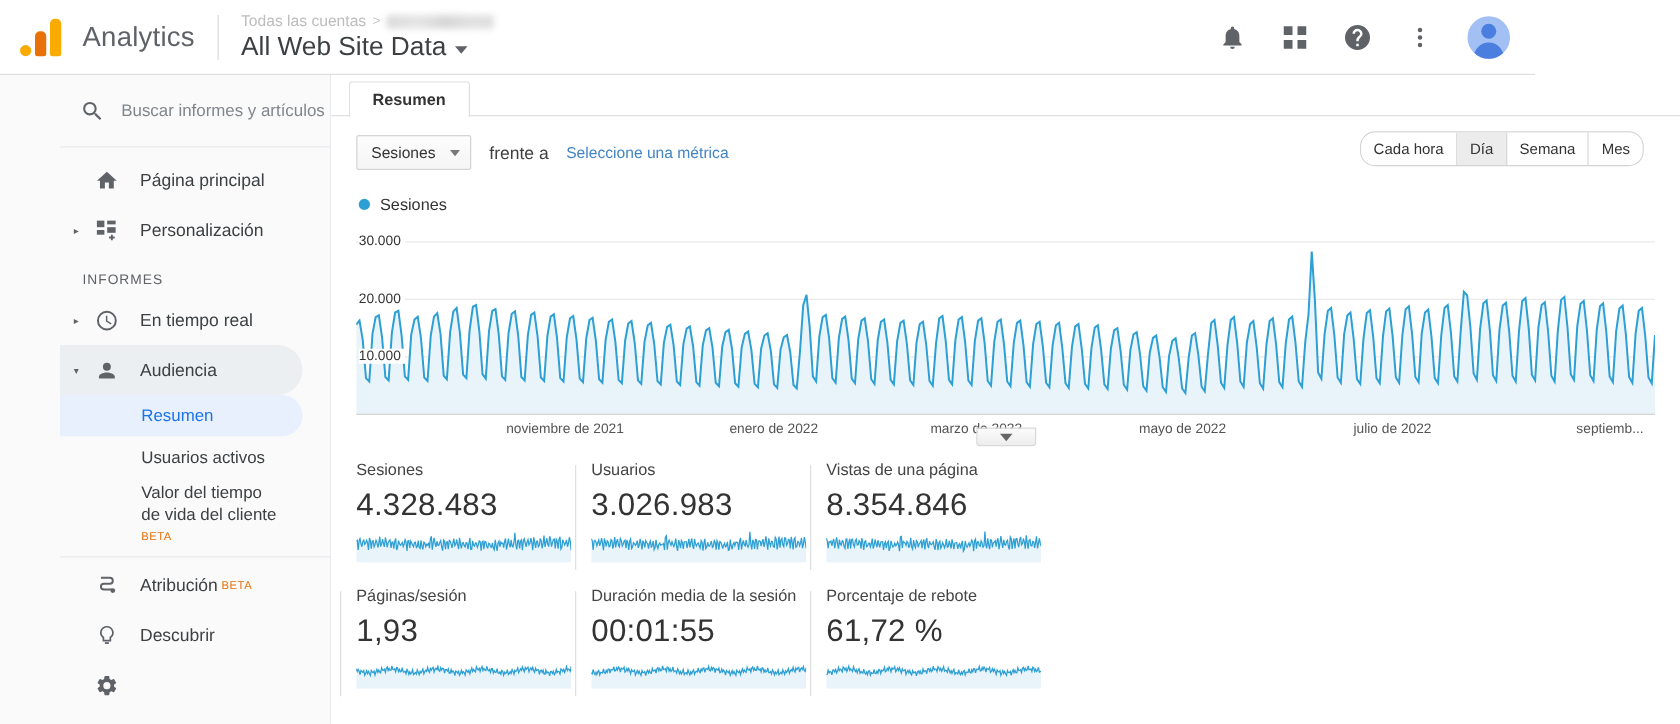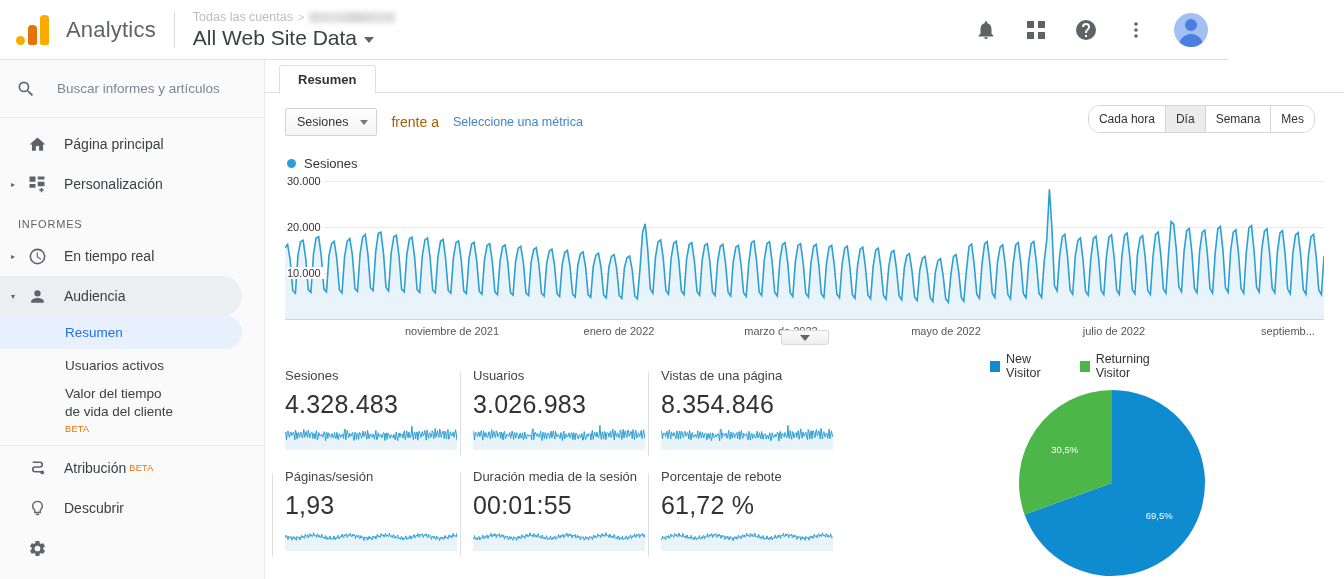--- a/index.html
+++ b/index.html
@@ -64,20 +64,21 @@
   .avatar::after { content:''; position:absolute; top:21px; left:5px; width:24px; height:17px;
                    border-radius:12px 12px 0 0; background:#4a7fe0; }
 
   
   .sidebar {
     position: absolute; top: 60px; left: 0;
     width: 265px; height: 519px;
     background: #fafafa;
     border-right: 1px solid #e8eaed;
     overflow: hidden;
+    padding-left: 48px;
   }
   .search-row {
     height: 58px; display: flex; align-items: center;
     border-bottom: 1px solid #e8eaed; padding-left: 16px;
   }
   .search-row .mag { width: 28px; color: #5f6368; display:flex; }
   .search-input {
     border: none; outline: none; background: transparent;
     font-size: 13.5px; color: #5f6368;
     font-family: "Liberation Sans", sans-serif;
@@ -138,40 +139,40 @@
 
   .ctrlbar { height: 58px; display: flex; align-items: center; padding: 0 20px; position: relative; }
   .metric-select {
     height: 28px; min-width: 74px; border: 1px solid #d4d4d4; border-radius: 2px;
     background: linear-gradient(#fdfdfd,#f5f5f5);
     display: flex; align-items: center; justify-content: space-between;
     padding: 0 8px 0 11px; font-size: 12.5px; color: #333; cursor: pointer; gap: 12px;
   }
   .sel-caret { width:0;height:0;border-left:4px solid transparent;border-right:4px solid transparent;
                border-top:5px solid #777; }
-  .vs-text { font-size: 14px; color: #a16207; margin-left: 14px; }
+  .vs-text { font-size: 14px; color: #404040; margin-left: 14px; }
   .metric-link { font-size: 12.5px; color: #4285c4; margin-left: 14px; cursor: pointer; }
   .gran {
     position: absolute; right: 29px; top: 12px;
     display: flex; border: 1px solid #d4d4d4; border-radius: 12px; overflow: hidden;
   }
   .gran-btn {
     height: 26px; padding: 0 10px; display: flex; align-items: center;
     font-size: 12px; color: #333; background: #fff; cursor: pointer;
     border-right: 1px solid #d4d4d4;
   }
   .gran-btn:last-child { border-right: none; }
   .gran-btn.on { background: #ececec; }
 
   
   .chart-wrap { position: relative; padding: 0 20px; }
   .chart-legend { display: flex; align-items: center; gap: 8px; font-size: 13px; color: #333;
                   padding-left: 2px; height: 24px; }
   .legend-dot { width: 9px; height: 9px; border-radius: 50%; background: #2c9fd4; }
-  .plot { position: relative; height: 138px; margin-top: 6px; }
+  .plot { position: relative; height: 138px; margin-top: 18px; }
   .ylab {
     position: absolute; left: 2px; font-size: 11px; color: #333; background:#fff;
     padding-right: 3px; z-index: 3; transform: translateY(-50%);
   }
   .gridline { position: absolute; left: 0; right: 0; height: 1px; background: #eaeaea; }
   .xaxis {
     position: relative; height: 24px; border-top: 1px solid #d6d6d6; margin-top: 0;
   }
   .xlab { position: absolute; font-size: 11px; color: #555; top: 5px; transform: translateX(-50%); }
   .collapse-tab {
@@ -474,32 +475,14 @@
     <div class="card card-row2">
       <div class="card-title">Porcentaje de rebote</div>
       <div class="card-value">61,72 %</div>
       <svg class="spark" viewBox="0 0 172 26" preserveAspectRatio="none">
           <path d="M0 26 L0.0 14.8 L0.8 14.4 L1.5 11.1 L2.3 13.3 L3.0 12.2 L3.8 12.5 L4.5 14.9 L5.3 11.0 L6.0 11.1 L6.8 12.5 L7.5 10.6 L8.3 13.4 L9.0 11.9 L9.8 8.9 L10.5 11.5 L11.3 10.3 L12.0 10.9 L12.8 12.5 L13.5 8.5 L14.3 9.5 L15.0 11.0 L15.8 9.4 L16.5 12.1 L17.3 10.0 L18.0 8.0 L18.8 11.3 L19.5 10.1 L20.3 11.0 L21.0 12.2 L21.8 8.4 L22.5 10.6 L23.3 12.1 L24.0 10.7 L24.8 13.3 L25.5 10.9 L26.3 9.9 L27.0 13.6 L27.8 12.1 L28.5 13.0 L29.3 13.6 L30.0 10.3 L30.8 13.2 L31.5 14.2 L32.3 12.6 L33.0 14.7 L33.8 11.9 L34.6 11.7 L35.3 15.1 L36.1 13.0 L36.8 13.6 L37.6 13.5 L38.3 10.5 L39.1 13.8 L39.8 13.9 L40.6 11.9 L41.3 13.5 L42.1 10.5 L42.8 10.9 L43.6 13.9 L44.3 11.1 L45.1 11.7 L45.8 11.1 L46.6 8.7 L47.3 12.4 L48.1 11.7 L48.8 9.7 L49.6 11.2 L50.3 8.5 L51.1 9.9 L51.8 12.5 L52.6 9.3 L53.3 10.3 L54.1 9.9 L54.8 8.4 L55.6 12.4 L56.3 11.1 L57.1 9.5 L57.8 11.3 L58.6 9.1 L59.3 11.4 L60.1 13.5 L60.8 10.1 L61.6 11.6 L62.3 11.4 L63.1 10.7 L63.8 14.6 L64.6 12.5 L65.3 11.3 L66.1 13.3 L66.8 11.4 L67.6 14.0 L68.3 15.0 L69.1 11.4 L69.9 13.3 L70.6 12.9 L71.4 12.5 L72.1 15.7 L72.9 12.6 L73.6 11.7 L74.4 13.6 L75.1 11.7 L75.9 14.1 L76.6 14.0 L77.4 10.2 L78.1 12.4 L78.9 11.8 L79.6 11.5 L80.4 14.0 L81.1 10.2 L81.9 9.9 L82.6 11.9 L83.4 10.0 L84.1 12.3 L84.9 11.3 L85.6 8.0 L86.4 10.9 L87.1 10.2 L87.9 10.2 L88.6 12.2 L89.4 8.3 L90.1 9.2 L90.9 11.3 L91.6 9.6 L92.4 12.0 L93.1 10.5 L93.9 8.3 L94.6 11.9 L95.4 11.1 L96.1 11.4 L96.9 12.9 L97.6 9.3 L98.4 11.3 L99.1 13.3 L99.9 11.6 L100.6 13.8 L101.4 11.9 L102.1 10.5 L102.9 14.4 L103.7 13.1 L104.4 13.3 L105.2 14.2 L105.9 10.8 L106.7 13.4 L107.4 14.8 L108.2 12.6 L108.9 14.4 L109.7 12.0 L110.4 11.3 L111.2 14.9 L111.9 12.8 L112.7 12.7 L113.4 13.0 L114.2 9.9 L114.9 12.9 L115.7 13.4 L116.4 10.8 L117.2 12.4 L117.9 9.9 L118.7 10.0 L119.4 13.3 L120.2 10.4 L120.9 10.5 L121.7 10.6 L122.4 8.2 L123.2 11.7 L123.9 11.5 L124.7 9.0 L125.4 10.8 L126.2 8.7 L126.9 9.7 L127.7 12.7 L128.4 9.6 L129.2 10.2 L129.9 10.6 L130.7 9.0 L131.4 12.9 L132.2 12.0 L132.9 9.9 L133.7 12.1 L134.4 10.3 L135.2 12.1 L135.9 14.5 L136.7 11.0 L137.4 12.2 L138.2 12.6 L139.0 11.5 L139.7 15.2 L140.5 13.3 L141.2 11.5 L142.0 13.8 L142.7 12.1 L143.5 14.0 L144.2 15.3 L145.0 11.4 L145.7 13.0 L146.5 13.1 L147.2 12.2 L148.0 15.2 L148.7 12.3 L149.5 10.8 L150.2 13.1 L151.0 11.2 L151.7 13.1 L152.5 13.2 L153.2 9.3 L154.0 11.4 L154.7 11.3 L155.5 10.6 L156.2 13.0 L157.0 9.5 L157.7 8.9 L158.5 11.5 L159.2 9.6 L160.0 11.5 L160.7 11.0 L161.5 7.7 L162.2 10.7 L163.0 10.5 L163.7 10.1 L164.5 12.2 L165.2 8.7 L166.0 9.3 L166.7 12.1 L167.5 10.3 L168.2 12.3 L169.0 11.4 L169.7 8.9 L170.5 12.7 L171.2 12.3 L172.0 12.0 L172 26 Z" fill="#e8f3fa"></path>
           <path d="M0.0 14.8 L0.8 14.4 L1.5 11.1 L2.3 13.3 L3.0 12.2 L3.8 12.5 L4.5 14.9 L5.3 11.0 L6.0 11.1 L6.8 12.5 L7.5 10.6 L8.3 13.4 L9.0 11.9 L9.8 8.9 L10.5 11.5 L11.3 10.3 L12.0 10.9 L12.8 12.5 L13.5 8.5 L14.3 9.5 L15.0 11.0 L15.8 9.4 L16.5 12.1 L17.3 10.0 L18.0 8.0 L18.8 11.3 L19.5 10.1 L20.3 11.0 L21.0 12.2 L21.8 8.4 L22.5 10.6 L23.3 12.1 L24.0 10.7 L24.8 13.3 L25.5 10.9 L26.3 9.9 L27.0 13.6 L27.8 12.1 L28.5 13.0 L29.3 13.6 L30.0 10.3 L30.8 13.2 L31.5 14.2 L32.3 12.6 L33.0 14.7 L33.8 11.9 L34.6 11.7 L35.3 15.1 L36.1 13.0 L36.8 13.6 L37.6 13.5 L38.3 10.5 L39.1 13.8 L39.8 13.9 L40.6 11.9 L41.3 13.5 L42.1 10.5 L42.8 10.9 L43.6 13.9 L44.3 11.1 L45.1 11.7 L45.8 11.1 L46.6 8.7 L47.3 12.4 L48.1 11.7 L48.8 9.7 L49.6 11.2 L50.3 8.5 L51.1 9.9 L51.8 12.5 L52.6 9.3 L53.3 10.3 L54.1 9.9 L54.8 8.4 L55.6 12.4 L56.3 11.1 L57.1 9.5 L57.8 11.3 L58.6 9.1 L59.3 11.4 L60.1 13.5 L60.8 10.1 L61.6 11.6 L62.3 11.4 L63.1 10.7 L63.8 14.6 L64.6 12.5 L65.3 11.3 L66.1 13.3 L66.8 11.4 L67.6 14.0 L68.3 15.0 L69.1 11.4 L69.9 13.3 L70.6 12.9 L71.4 12.5 L72.1 15.7 L72.9 12.6 L73.6 11.7 L74.4 13.6 L75.1 11.7 L75.9 14.1 L76.6 14.0 L77.4 10.2 L78.1 12.4 L78.9 11.8 L79.6 11.5 L80.4 14.0 L81.1 10.2 L81.9 9.9 L82.6 11.9 L83.4 10.0 L84.1 12.3 L84.9 11.3 L85.6 8.0 L86.4 10.9 L87.1 10.2 L87.9 10.2 L88.6 12.2 L89.4 8.3 L90.1 9.2 L90.9 11.3 L91.6 9.6 L92.4 12.0 L93.1 10.5 L93.9 8.3 L94.6 11.9 L95.4 11.1 L96.1 11.4 L96.9 12.9 L97.6 9.3 L98.4 11.3 L99.1 13.3 L99.9 11.6 L100.6 13.8 L101.4 11.9 L102.1 10.5 L102.9 14.4 L103.7 13.1 L104.4 13.3 L105.2 14.2 L105.9 10.8 L106.7 13.4 L107.4 14.8 L108.2 12.6 L108.9 14.4 L109.7 12.0 L110.4 11.3 L111.2 14.9 L111.9 12.8 L112.7 12.7 L113.4 13.0 L114.2 9.9 L114.9 12.9 L115.7 13.4 L116.4 10.8 L117.2 12.4 L117.9 9.9 L118.7 10.0 L119.4 13.3 L120.2 10.4 L120.9 10.5 L121.7 10.6 L122.4 8.2 L123.2 11.7 L123.9 11.5 L124.7 9.0 L125.4 10.8 L126.2 8.7 L126.9 9.7 L127.7 12.7 L128.4 9.6 L129.2 10.2 L129.9 10.6 L130.7 9.0 L131.4 12.9 L132.2 12.0 L132.9 9.9 L133.7 12.1 L134.4 10.3 L135.2 12.1 L135.9 14.5 L136.7 11.0 L137.4 12.2 L138.2 12.6 L139.0 11.5 L139.7 15.2 L140.5 13.3 L141.2 11.5 L142.0 13.8 L142.7 12.1 L143.5 14.0 L144.2 15.3 L145.0 11.4 L145.7 13.0 L146.5 13.1 L147.2 12.2 L148.0 15.2 L148.7 12.3 L149.5 10.8 L150.2 13.1 L151.0 11.2 L151.7 13.1 L152.5 13.2 L153.2 9.3 L154.0 11.4 L154.7 11.3 L155.5 10.6 L156.2 13.0 L157.0 9.5 L157.7 8.9 L158.5 11.5 L159.2 9.6 L160.0 11.5 L160.7 11.0 L161.5 7.7 L162.2 10.7 L163.0 10.5 L163.7 10.1 L164.5 12.2 L165.2 8.7 L166.0 9.3 L166.7 12.1 L167.5 10.3 L168.2 12.3 L169.0 11.4 L169.7 8.9 L170.5 12.7 L171.2 12.3 L172.0 12.0 " fill="none" stroke="#2c9fd4" stroke-width="1"></path>
         </svg>
     </div>
   </div>
 
-  <div class="pie-box" style="left:715px;top:292px;">
-    <div class="pie-legend">
-      <span class="pl-item">
-        <span class="pl-sw" style="background:#0f8bd0"></span>
-        <span>New Visitor</span>
-      </span>
-      <span class="pl-item">
-        <span class="pl-sw" style="background:#4cb648"></span>
-        <span>Returning Visitor</span>
-      </span>
-    </div>
-    <svg id="pie" class="pie-svg" width="220" height="190" viewBox="0 0 220 190">
-        <path d="M110 95 L110.00 2.00 A93 93 0 1 1 22.50 126.50 Z" fill="#0f8bd0"></path>
-        <text class="pie-label" x="157.2" y="131.2" text-anchor="middle">69,5%</text>
-        <path d="M110 95 L22.50 126.50 A93 93 0 0 1 110.00 2.00 Z" fill="#4cb648"></path>
-        <text class="pie-label" x="62.8" y="64.8" text-anchor="middle">30,5%</text>
-      </svg>
-  </div>
 
 </div>
 
 </body></html>

